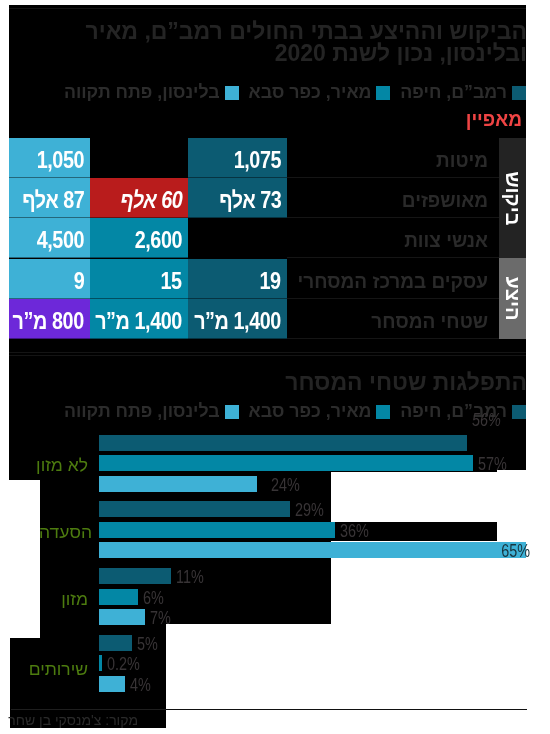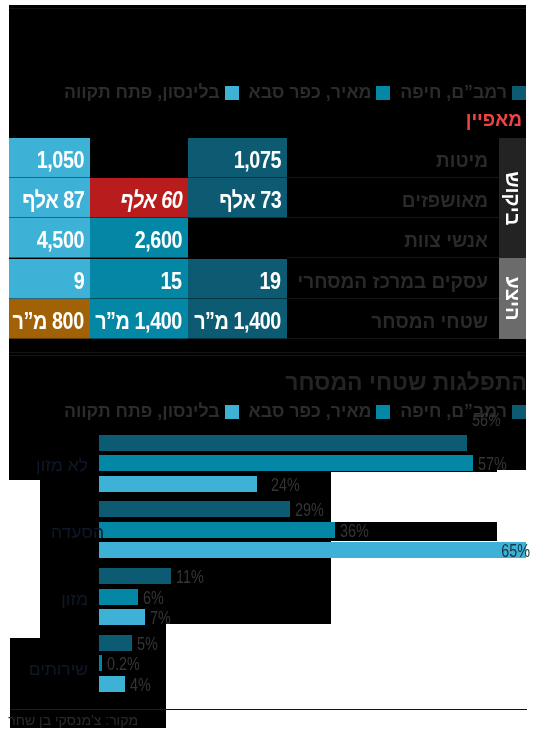--- a/index.html
+++ b/index.html
@@ -43,21 +43,21 @@
   #title2{position:absolute;left:11px;top:371px;width:516px;text-align:right;direction:rtl;
           color:#242424;font-weight:bold;font-size:23px;line-height:22px;white-space:nowrap;}
   #legend2{position:absolute;left:10px;top:403px;width:516px;text-align:right;direction:rtl;
           color:#2c2c2c;font-weight:bold;font-size:17.8px;line-height:17px;white-space:nowrap;}
   .bar{position:absolute;height:16px;}
   .bval{position:absolute;height:16px;line-height:16px;color:#383436;font-size:18px;direction:ltr;
         white-space:nowrap;}
   .bval span{display:inline-block;transform:scaleX(.8);transform-origin:0 50%;}
   .bval.inside{color:#18333d;}
   .bval.inside span{transform-origin:100% 50%;}
-  .catlabel{position:absolute;color:#0f172a;font-size:17.5px;white-space:nowrap;text-align:right;direction:rtl;line-height:16px;}
+  .catlabel{position:absolute;color:#4d7c0f;font-size:17.5px;white-space:nowrap;text-align:right;direction:rtl;line-height:16px;}
   #srcline{position:absolute;left:166px;top:709px;width:361px;height:1.4px;background:#111;}
   #srcline-in{position:absolute;left:11px;top:709px;width:155px;height:1.4px;background:#1e1e1e;}
   .rule{position:absolute;height:1.4px;background:#141414;}
   #source{position:absolute;left:11px;top:713px;width:127px;height:14px;
           color:#2b2b2b;font-size:14px;text-align:right;direction:rtl;white-space:nowrap;line-height:14px;}
 </style>
 </head>
 <body>
 
 <div id="stage">
@@ -65,20 +65,21 @@
   <div class="blk" style="left:9px;top:5px;width:517px;height:465px;"></div>
   <div class="rule" style="left:9px;top:8px;width:517px;"></div>
   <div class="rule" style="left:9px;top:352px;width:517px;"></div>
   <div class="rule" style="left:9px;top:355px;width:517px;"></div>
   <div class="blk" style="left:9px;top:470px;width:488px;height:2px;"></div>
   <div class="blk" style="left:9px;top:472px;width:322px;height:152px;"></div>
   <div class="blk" style="left:331px;top:522px;width:166px;height:19px;"></div>
   <div class="blk" style="left:10px;top:624px;width:156px;height:104px;"></div>
   <div class="wht" style="left:9px;top:480px;width:31px;height:158px;"></div>
 
+  <div id="title">הביקוש וההיצע בבתי החולים רמב”ם, מאיר ובלינסון, נכון לשנת 2020</div>
   <div id="legend1"><span><span class="sw" style="background: rgb(12, 91, 114);"></span><span>רמב”ם, חיפה</span></span>&nbsp;&nbsp;<span><span class="sw" style="background: rgb(3, 135, 165);"></span><span>מאיר, כפר סבא</span></span>&nbsp;&nbsp;<span><span class="sw" style="background: rgb(62, 177, 214);"></span><span>בלינסון, פתח תקווה</span></span></div>
   <div id="col-head">מאפיין</div>
   <div id="table">
       <div class="trow" style="top: 0px;">
         <div class="cell c0" style="background: rgb(62, 177, 214);"><span>1,050</span></div>
         <div class="cell c2" style="background: rgb(12, 91, 114);"><span>1,075</span></div>
         <div class="lbl">מיטות</div>
       </div>
       <div class="trow" style="top: 40.2px;">
         <div class="cell c0" style="background: rgb(62, 177, 214);"><span>87 אלף</span></div>
@@ -91,21 +92,21 @@
         <div class="cell c1" style="background: rgb(3, 135, 165);"><span>2,600</span></div>
         <div class="lbl">אנשי צוות</div>
       </div>
       <div class="trow" style="top: 120.6px;">
         <div class="cell c0" style="background: rgb(62, 177, 214);"><span>9</span></div>
         <div class="cell c1" style="background: rgb(3, 135, 165);"><span>15</span></div>
         <div class="cell c2" style="background: rgb(12, 91, 114);"><span>19</span></div>
         <div class="lbl">עסקים במרכז המסחרי</div>
       </div>
       <div class="trow" style="top: 160.8px;">
-        <div class="cell c0" style="background: #a16207; text-align: center;"><span>800 מ”ר</span></div>
+        <div class="cell c0" style="background: #6d28d9; text-align: center;"><span>800 מ”ר</span></div>
         <div class="cell c1" style="background: rgb(3, 135, 165);"><span>1,400 מ”ר</span></div>
         <div class="cell c2" style="background: rgb(12, 91, 114);"><span>1,400 מ”ר</span></div>
         <div class="lbl">שטחי המסחר</div>
       </div>
       <div id="grp-demand">
         <div class="vlabel">
           <span>ביקוש</span>
         </div>
       </div>
       <div id="grp-supply">
@@ -124,21 +125,21 @@
       <div class="bval" style="top: 456.1px; left: 478.446px;"><span>57%</span></div>
       <div class="bar" style="left: 99px; top: 475.5px; width: 157.662px; background: rgb(62, 177, 214);"></div>
       <div class="bval" style="top: 476.5px; left: 271px;"><span>24%</span></div>
       <div class="catlabel" style="top: 457.1px; left: 0px; width: 88px;">לא מזון</div>
       <div class="bar" style="left: 99px; top: 501.4px; width: 190.508px; background: rgb(12, 91, 114);"></div>
       <div class="bval" style="top: 502.4px; left: 294.508px;"><span>29%</span></div>
       <div class="bar" style="left: 99px; top: 521.8px; width: 236.492px; background: rgb(3, 135, 165);"></div>
       <div class="bval" style="top: 522.8px; left: 340.492px;"><span>36%</span></div>
       <div class="bar" style="left: 99px; top: 542.2px; width: 427px; background: rgb(62, 177, 214);"></div>
       <div class="bval inside" style="top: 543.2px; left: 494px;"><span>65%</span></div>
-      <div class="catlabel" style="top: 523.8px; left: 16px; width: 88px;">הסעדה</div>
+      <div class="catlabel" style="top: 523.8px; left: 4px; width: 88px;">הסעדה</div>
       <div class="bar" style="left: 99px; top: 568.1px; width: 72.2615px; background: rgb(12, 91, 114);"></div>
       <div class="bval" style="top: 569.1px; left: 176.262px;"><span>11%</span></div>
       <div class="bar" style="left: 99px; top: 588.5px; width: 39.4154px; background: rgb(3, 135, 165);"></div>
       <div class="bval" style="top: 589.5px; left: 143.415px;"><span>6%</span></div>
       <div class="bar" style="left: 99px; top: 608.9px; width: 45.9846px; background: rgb(62, 177, 214);"></div>
       <div class="bval" style="top: 609.9px; left: 149.985px;"><span>7%</span></div>
       <div class="catlabel" style="top: 590.5px; left: 0px; width: 88px;">מזון</div>
       <div class="bar" style="left: 99px; top: 634.8px; width: 32.8462px; background: rgb(12, 91, 114);"></div>
       <div class="bval" style="top: 635.8px; left: 136.846px;"><span>5%</span></div>
       <div class="bar" style="left: 99px; top: 655.2px; width: 3px; background: rgb(3, 135, 165);"></div>

